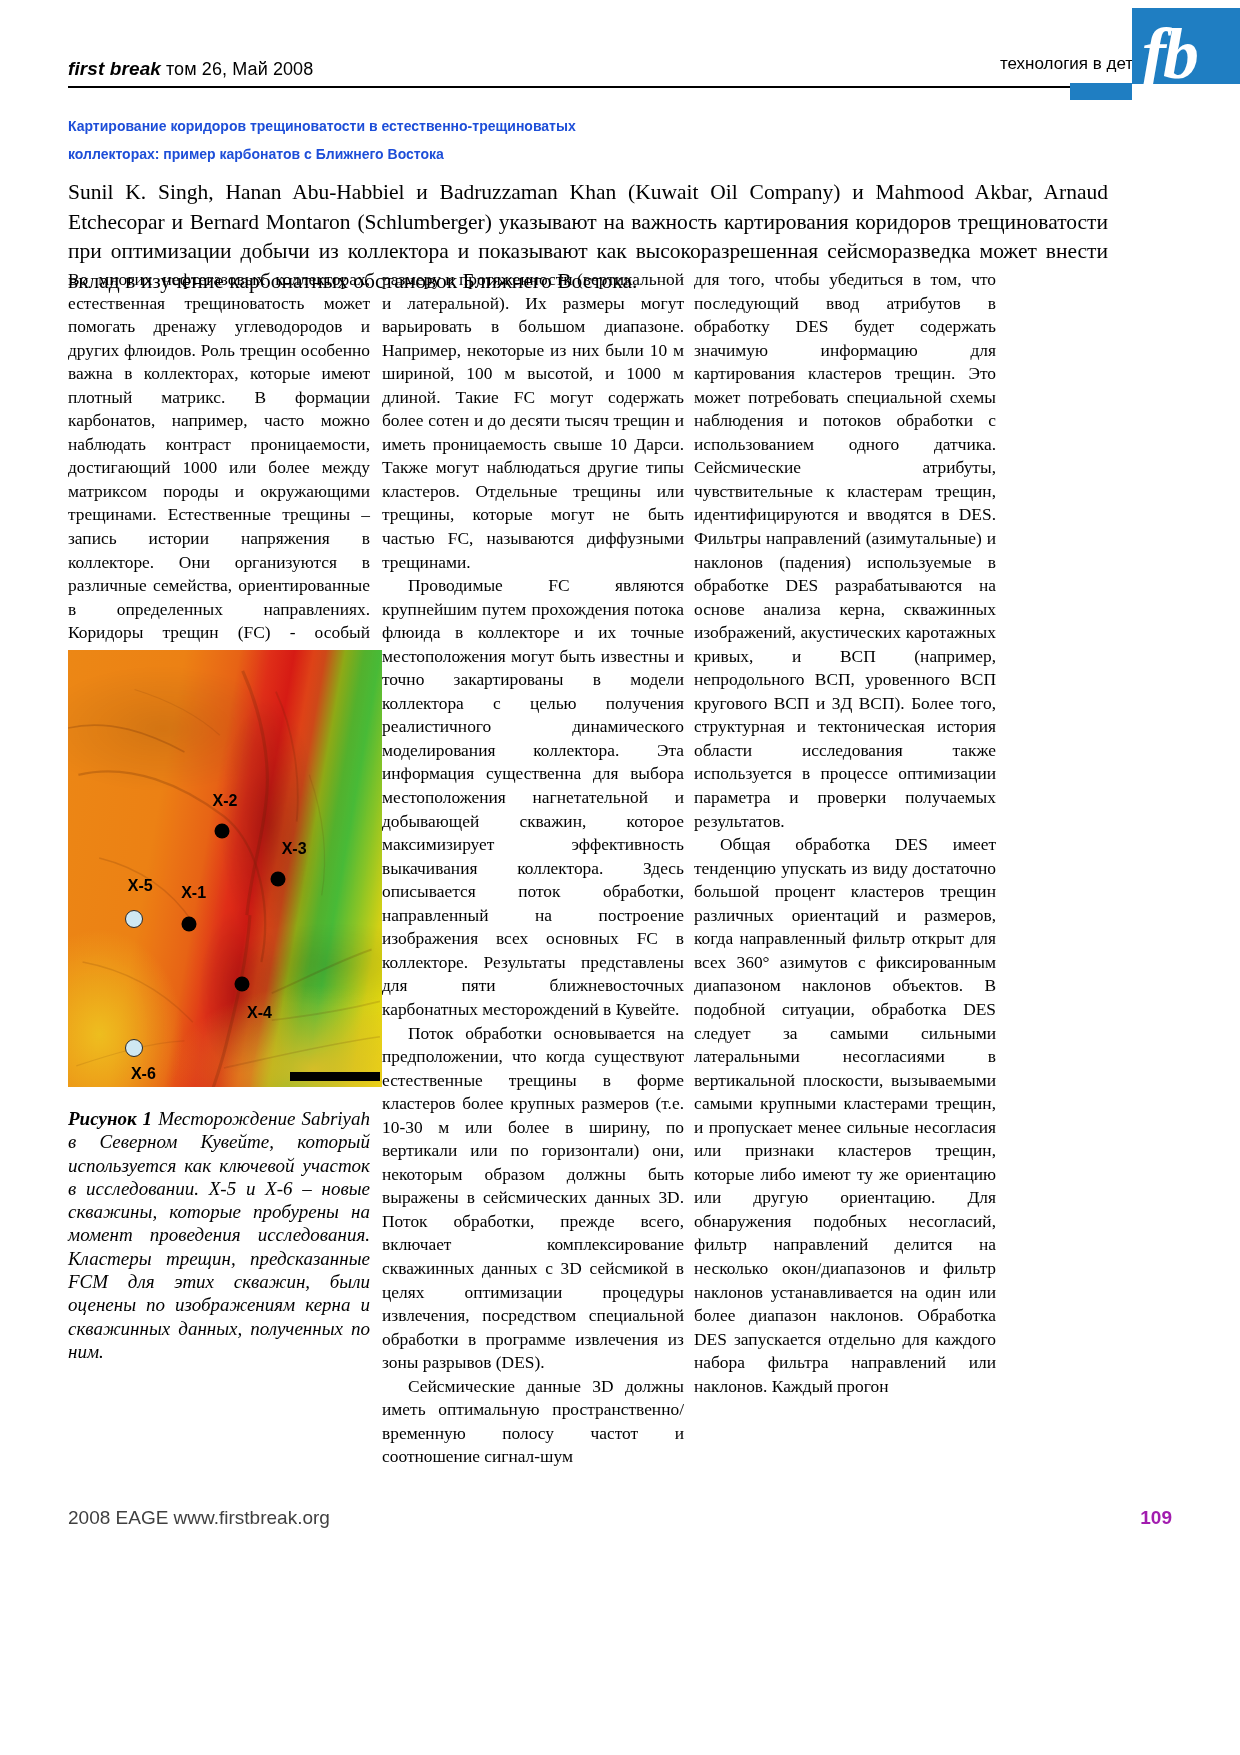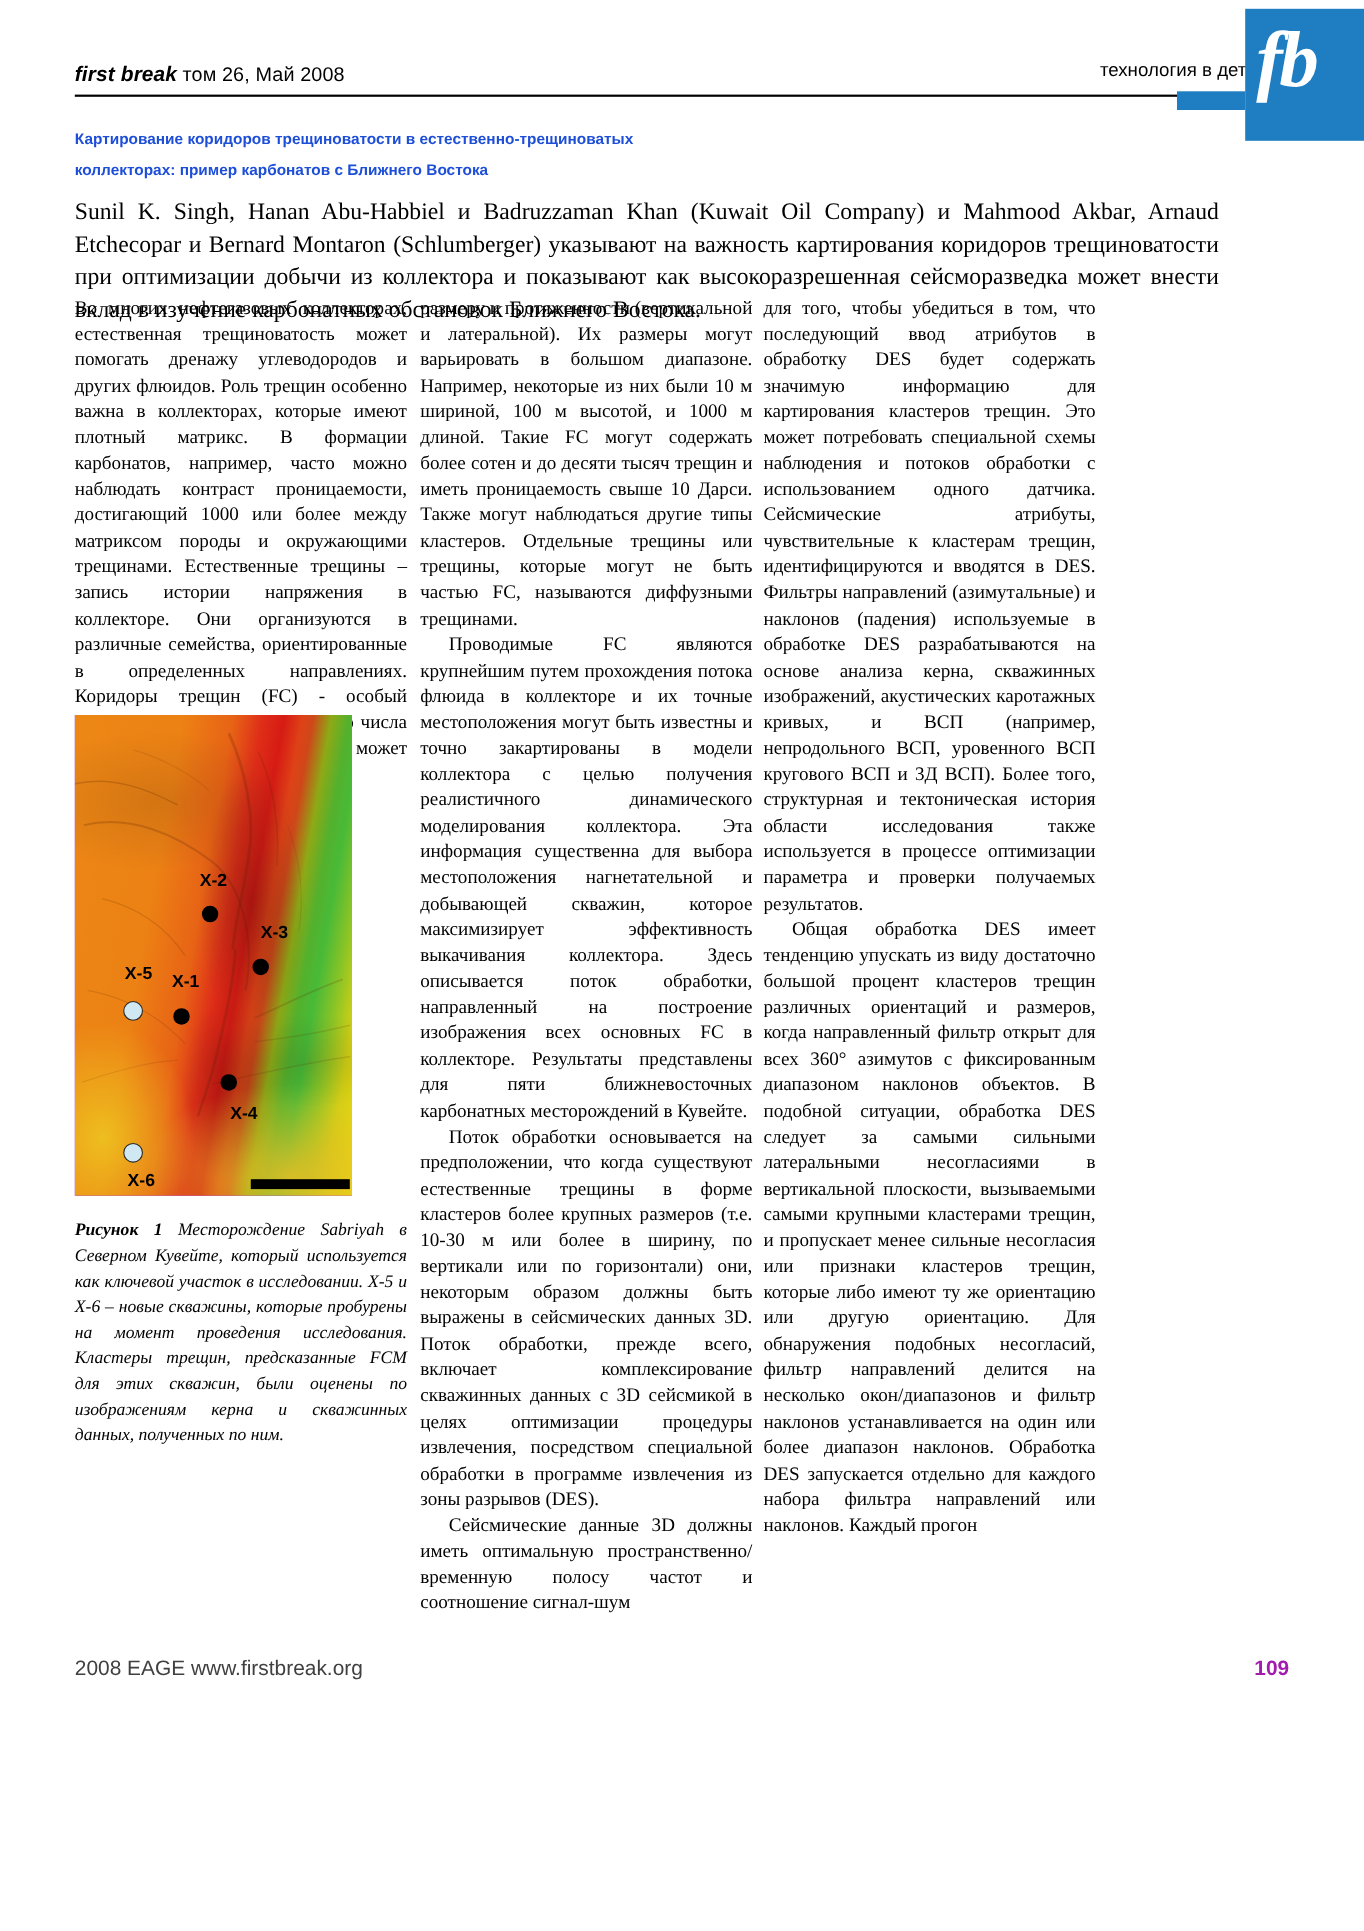--- a/index.html
+++ b/index.html
@@ -62,21 +62,21 @@
     height: 2px;
     background: #000000;
   }
 
   
   .logo-block {
     position: absolute;
     right: 0px;
     top: 8px;
     width: 108px;
-    height: 120px;
+    height: 76px;
     background: #1f7ec2;
   }
   .logo-glyph {
     position: absolute;
     left: 10px;
     top: 6px;
     font-family: "Liberation Serif", serif;
     font-style: italic;
     font-weight: 700;
     font-size: 72px;
@@ -146,24 +146,24 @@
 
   
   .figure {
     position: absolute;
     left: 68px;
     top: 650px;
     width: 302px;
   }
   .fig-image {
     position: relative;
-    width: 252px;
+    width: 314px;
     height: 437px;
     overflow: hidden;
-    background: #a21caf;
+    background: #737373;
   }
   .fig-base {
     position: absolute;
     inset: 0;
     background:
       radial-gradient(ellipse 120px 150px at 10% 88%, rgba(236,200,40,0.85), rgba(236,200,40,0) 70%),
       radial-gradient(ellipse 200px 120px at 78% 96%, rgba(225,190,45,0.9), rgba(225,190,45,0) 70%),
       linear-gradient(100deg,
         #e8881b 0%,
         #e8821a 30%,
@@ -224,21 +224,21 @@
     bottom: 6px;
     width: 90px;
     height: 9px;
     background: #000000;
   }
   .fig-caption {
     margin-top: 20px;
     width: 302px;
     font-family: "Liberation Serif", serif;
     font-style: italic;
-    font-size: 16px;
+    font-size: 19px;
     line-height: 23.3px;
     text-align: justify;
   }
   .fig-caption b {
     font-weight: 700;
     font-style: italic;
   }
 
   
   .footer-left {

